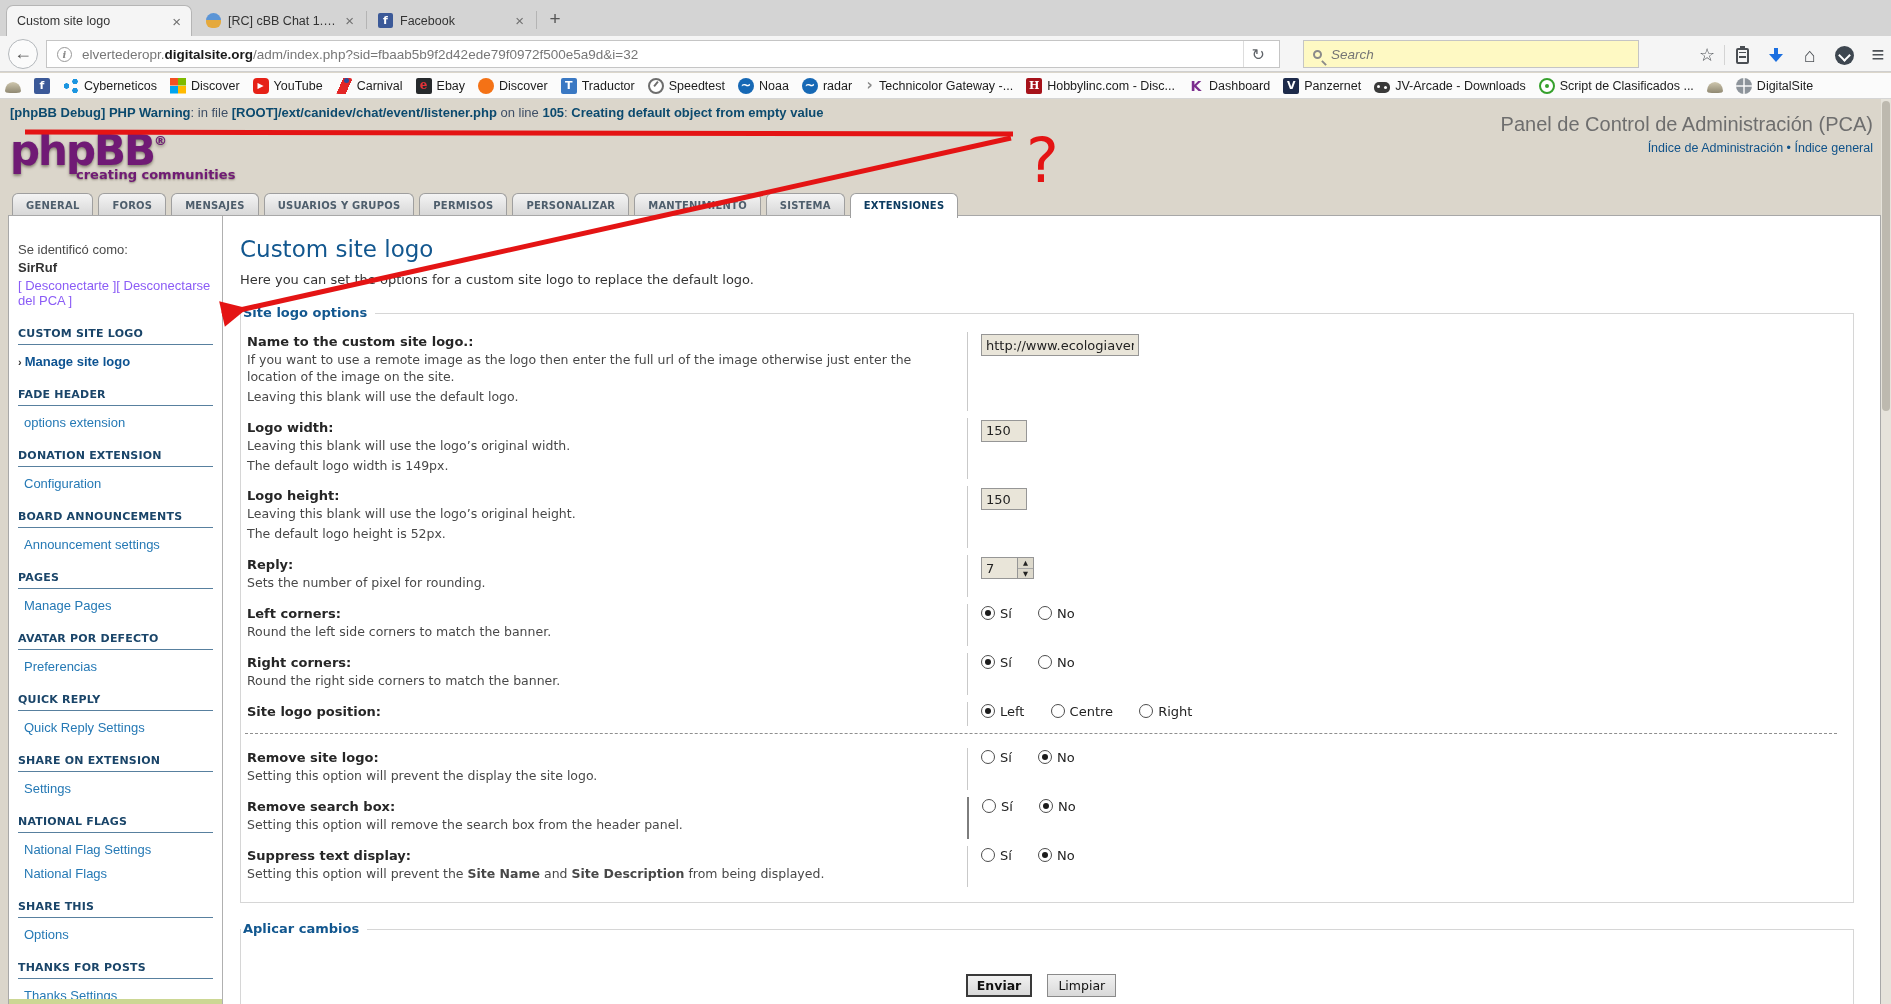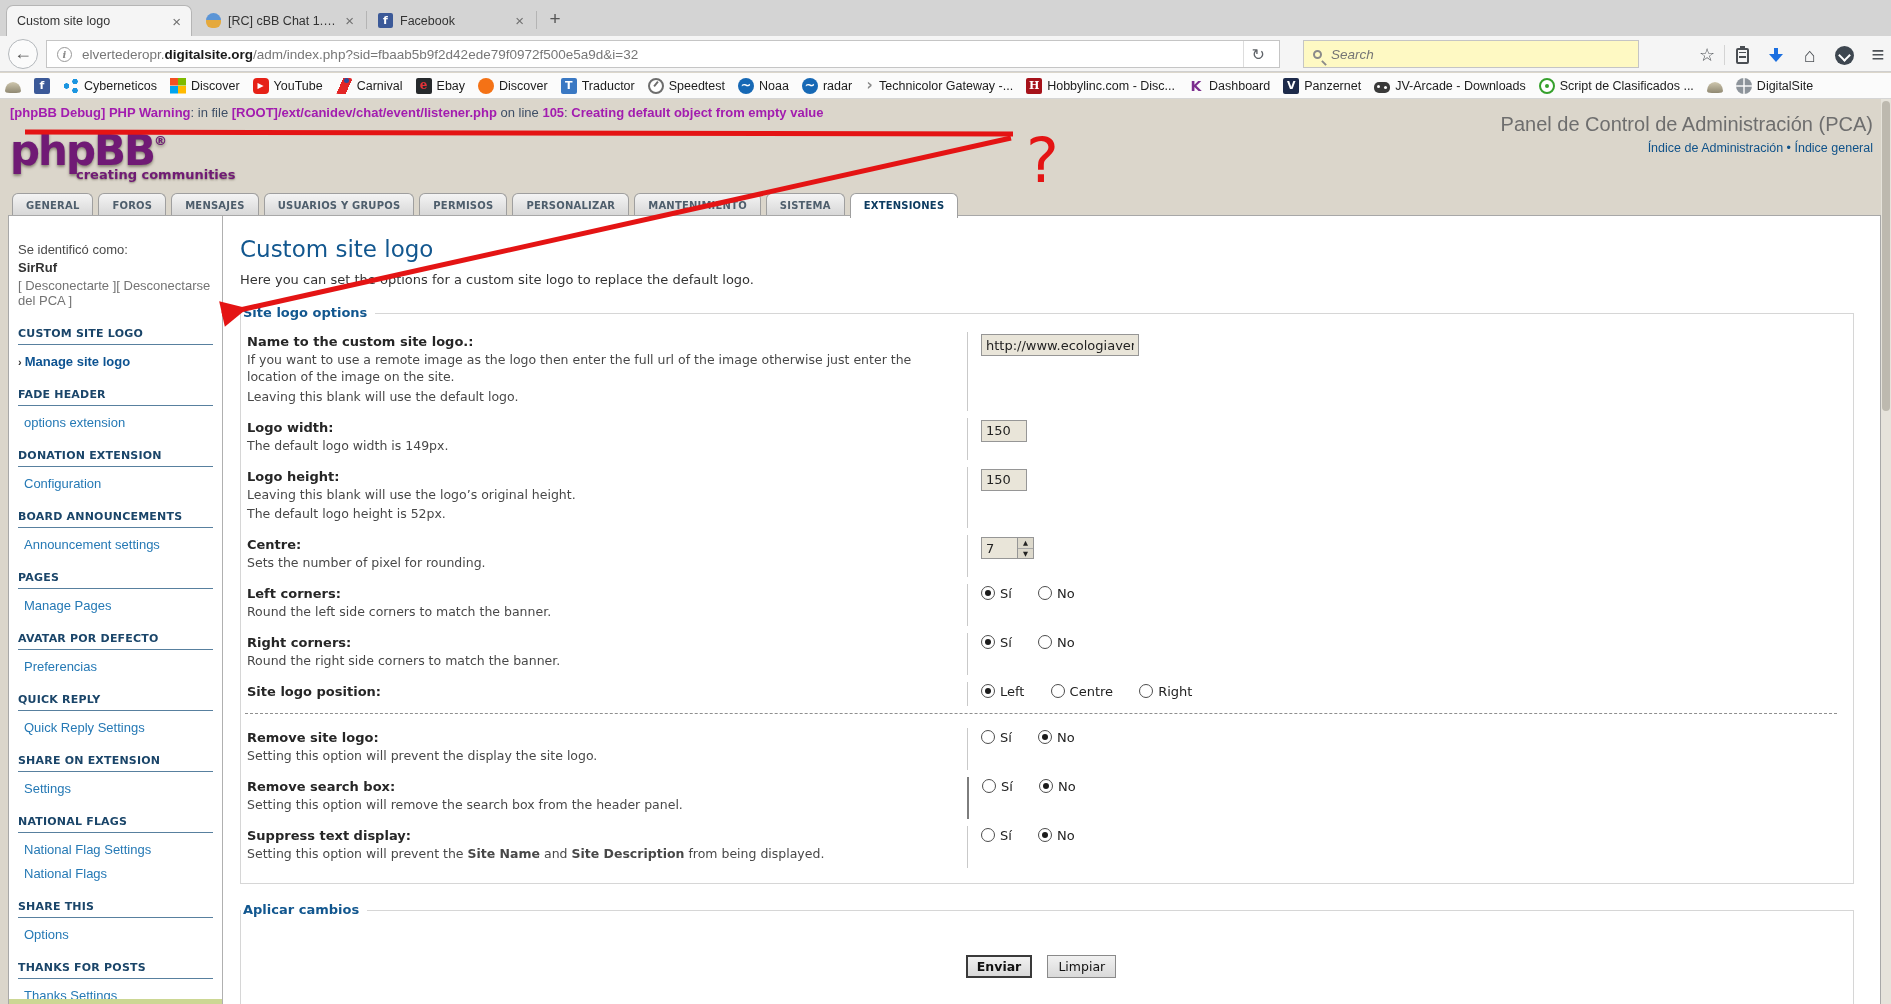--- a/index.html
+++ b/index.html
@@ -104,21 +104,21 @@
   .bi-script { background:#fff; border:2px solid #35a02c; border-radius:50%; }
   .bi-script::after { content:""; position:absolute; left:4px; top:4px; width:4px; height:4px;
     border-radius:50%; background:#35a02c; }
   .bi-globe { border-radius:50%; background:
     linear-gradient(transparent 44%, rgba(255,255,255,.7) 44% 56%, transparent 56%),
     linear-gradient(90deg, transparent 44%, rgba(255,255,255,.7) 44% 56%, transparent 56%), #8d949b; }
 
   
   #page { position:absolute; left:0; top:99px; width:1891px; height:905px; background:#dbd6cb; }
   #warning { position:absolute; left:10px; top:6px; font-size:13px; color:#3e4f66; }
-  #warning b { color:#a21caf; }
+  #warning b { color:#0c4a6e; }
   #logo { position:absolute; left:10px; top:20px; color:#701a75; }
   .logo-main { font:bold 42px/44px "DejaVu Sans", sans-serif; letter-spacing:-2px;
     text-shadow:0 2px 3px rgba(95,88,70,.65), 0 0 1px #aaa; }
   .logo-reg { font-size:13px; vertical-align:20px; letter-spacing:0; }
   .logo-tag { font:bold 13px "DejaVu Sans", sans-serif; margin:-6px 0 0 66px;
     text-shadow:0 1px 2px rgba(95,88,70,.65); }
   #hdr-right { position:absolute; right:18px; top:14px; text-align:right; }
   .panel-title { font-size:20px; color:#6e6e6e; }
   .hdr-links { margin-top:5px; font-size:12.5px; color:#105289; }
 
@@ -127,21 +127,21 @@
     background:linear-gradient(#f4f4f4,#d5d5d5); border:1px solid #9f9f9f; border-bottom:none;
     border-radius:6px 6px 0 0; padding:6px 13px 5px; margin-right:5px; white-space:nowrap; }
   .atab.active { background:#fff; color:#0d3c61; padding-bottom:7px; margin-bottom:-1px; z-index:3; position:relative; }
 
   #panel { position:absolute; left:8px; right:10px; top:116px; bottom:0; background:#fff;
     border:1px solid #a8a8a8; border-bottom:none; }
   #sidebar { position:absolute; left:0; top:0; bottom:0; width:214px;
     border-right:1px solid #b0b0b0; padding:26px 9px 0 9px; font-size:13px; color:#4a4a4a; }
   .sb-label { margin-bottom:3px; }
   .sb-user { font-weight:bold; color:#333; margin-bottom:3px; }
-  .sb-link { color:#737373; text-decoration:none; }
+  .sb-link { color:#8b5cf6; text-decoration:none; }
   .side-h { font:bold 11px "DejaVu Sans", sans-serif; color:#1a4569; letter-spacing:.2px;
     border-bottom:1px solid #58809f; padding-bottom:4px; margin-top:19px; }
   .side-item { margin-top:9px; color:#2579b5; padding-left:6px; }
   .side-item.active { font-weight:bold; color:#0d5391; padding-left:0; }
   .side-item.active .arr { color:#333; margin-right:3px; font-size:11px; }
   #sb-bottom { position:absolute; left:0; right:0; bottom:0; height:5px; background:#ccd794; }
 
   #main { position:absolute; left:215px; right:0; top:0; bottom:0; padding:20px 26px 0 16px; overflow:hidden;
     font-family:"DejaVu Sans", sans-serif; }
   .main-title { font-size:23px; font-weight:normal; color:#12578f; }
@@ -392,41 +392,42 @@
             <span class="dsc">Leaving this blank will use the default logo.</span>
           </div>
           <div class="fi">
             <input class="tinput w-path" value="http://www.ecologiaverde." style="">
           </div>
         </div>
 
         <div class="frow">
           <div class="fl">
             <span class="lbl">Logo width:</span>
+            <span class="dsc">Leaving this blank will use the logo’s original width.</span>
             <span class="dsc">The default logo width is 149px.</span>
           </div>
           <div class="fi">
             <input class="tinput w-num" value="150" style="">
           </div>
         </div>
 
         <div class="frow">
           <div class="fl">
             <span class="lbl">Logo height:</span>
             <span class="dsc">Leaving this blank will use the logo’s original height.</span>
             <span class="dsc">The default logo height is 52px.</span>
           </div>
           <div class="fi">
             <input class="tinput w-num" value="150" style="">
           </div>
         </div>
 
         <div class="frow">
           <div class="fl">
-            <span class="lbl">Centre:</span>
+            <span class="lbl">Reply:</span>
             <span class="dsc">Sets the number of pixel for rounding.</span>
           </div>
           <div class="fi">
             <input class="tinput w-px" value="7" style=""><span class="spin">
                 <span>▲</span>
                 <span>▼</span>
               </span>
           </div>
         </div>
 

